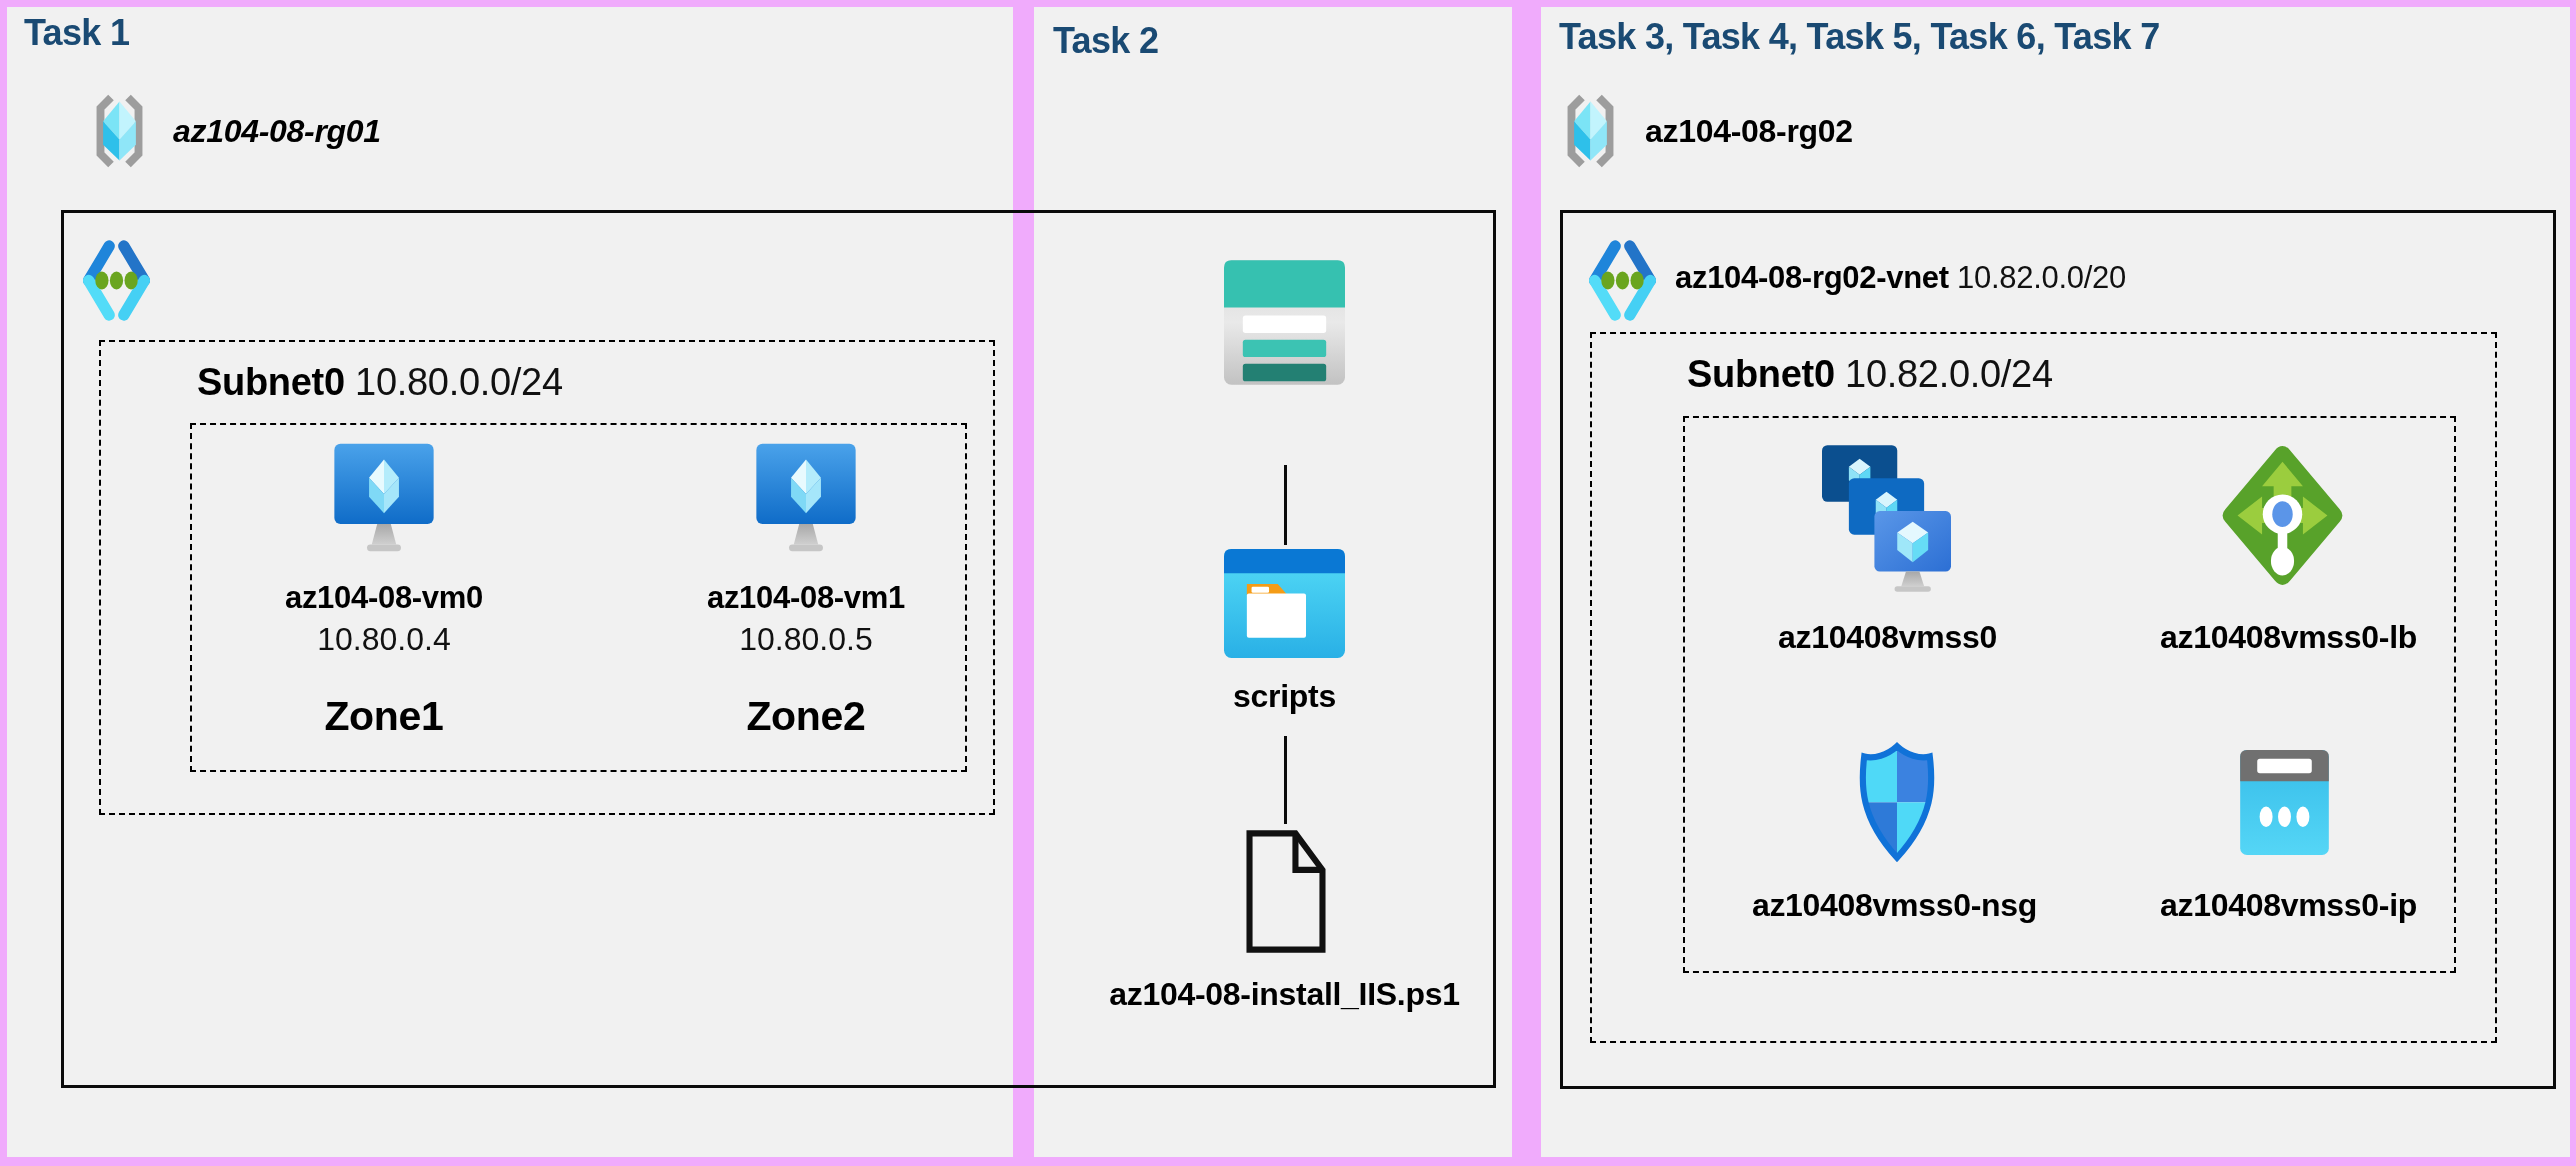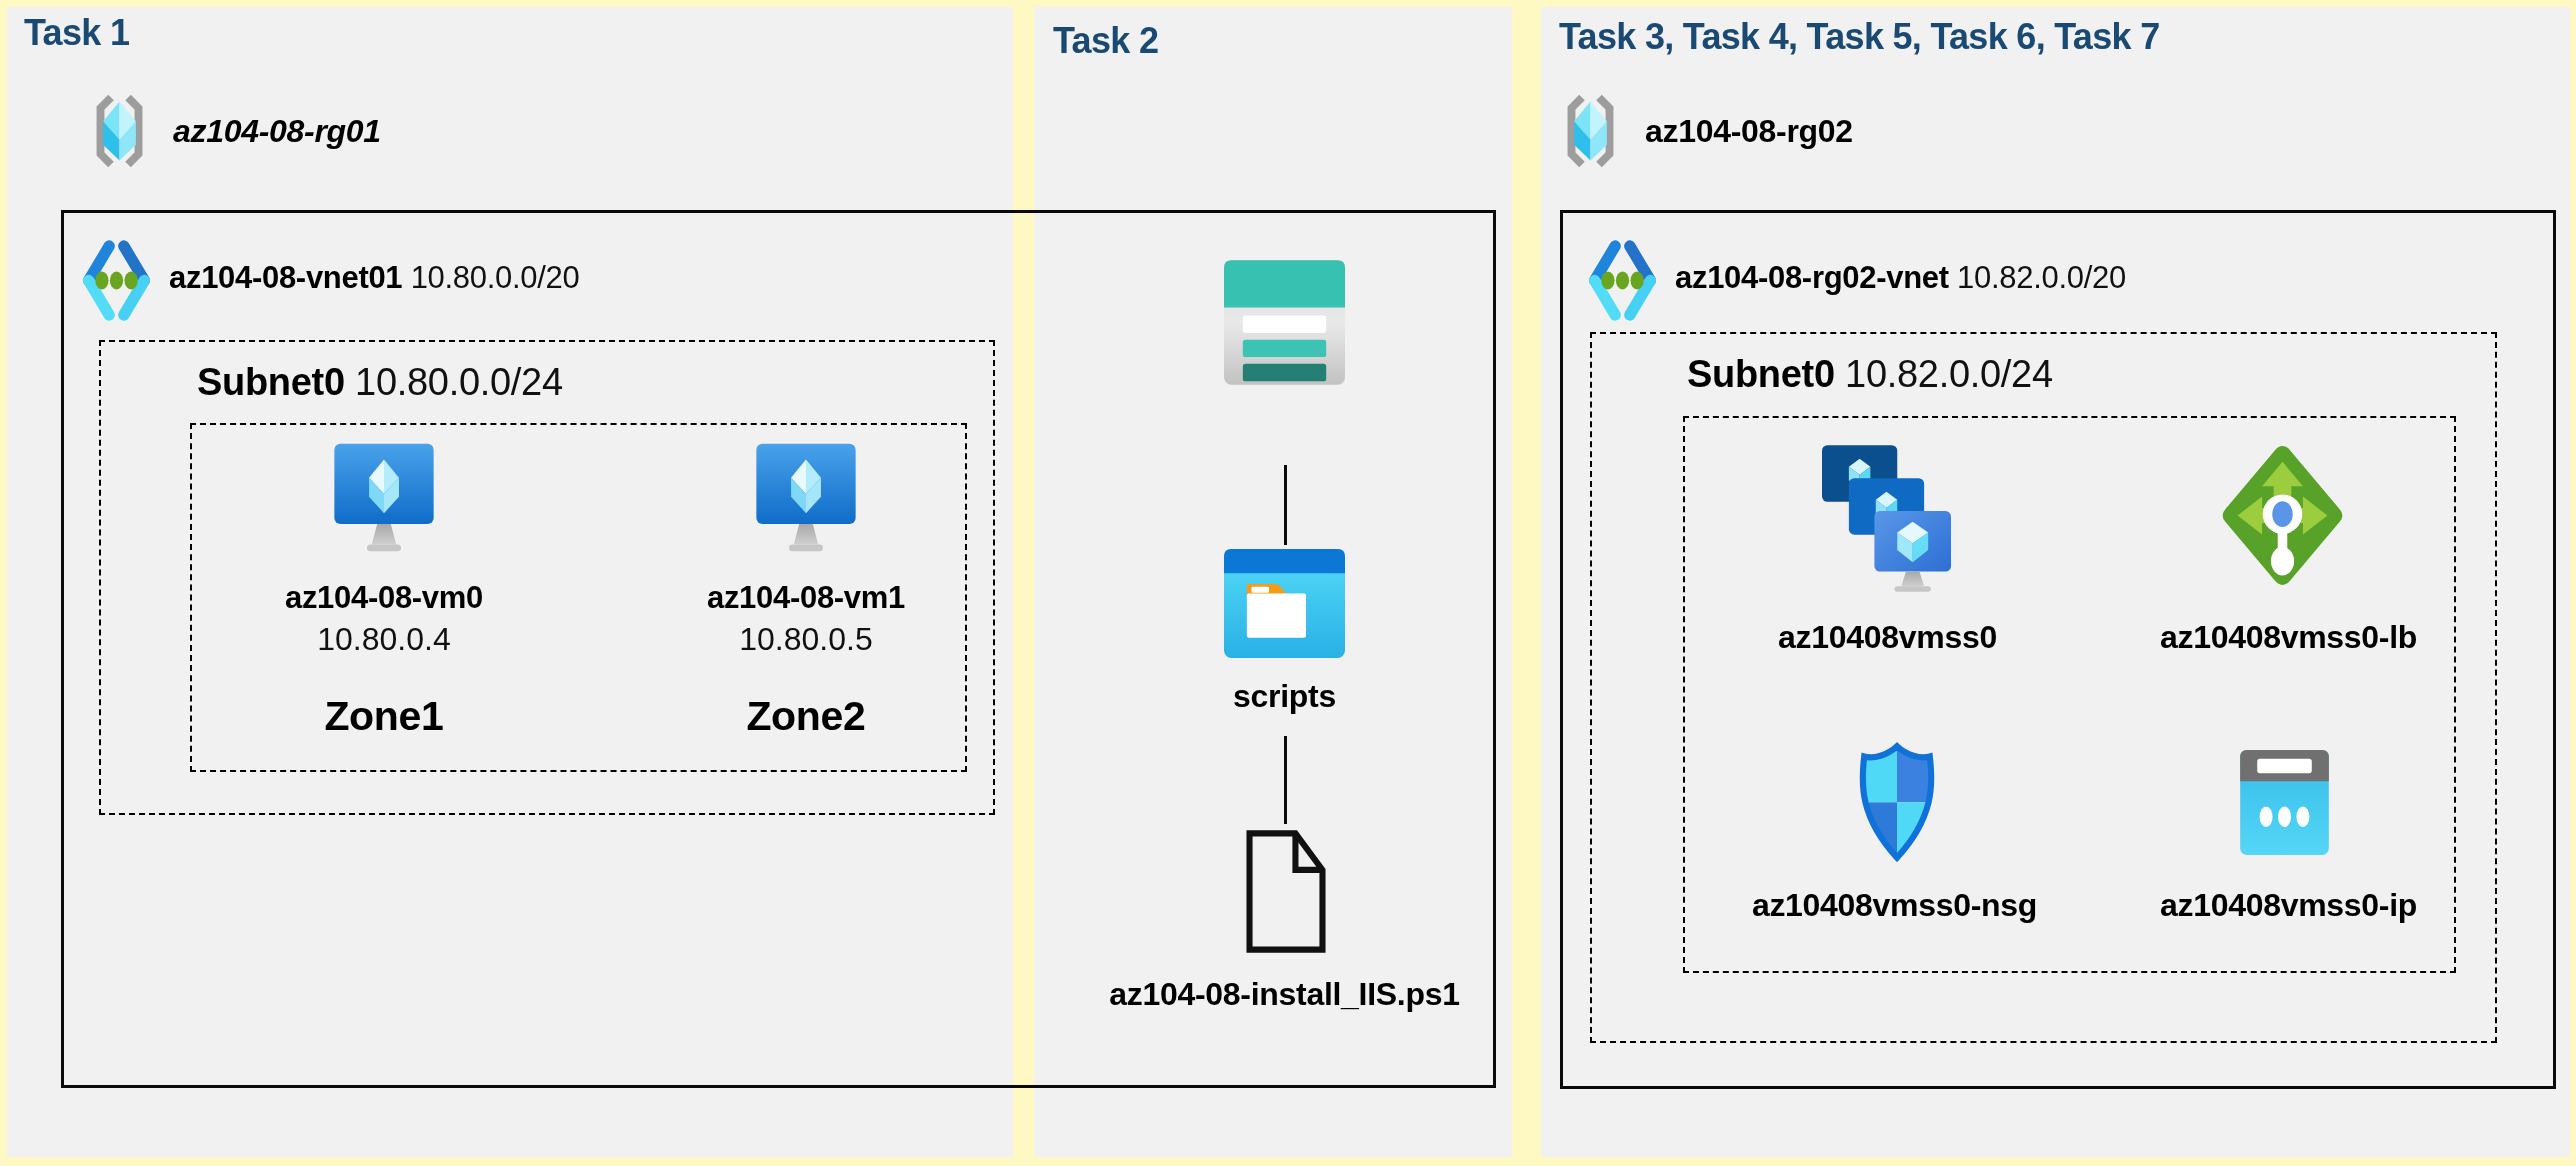--- a/index.html
+++ b/index.html
@@ -1,16 +1,16 @@
 <!DOCTYPE html>
 <html style="font-size:10.8px"><head>
 <meta charset="utf-8">
 <style>
   html,body{margin:0;padding:0;background:#ffffff;}
-  #stage{position:relative;width:2576px;height:1166px;background:#fef9c3;overflow:hidden;
+  #stage{position:relative;width:2576px;height:1166px;background:#f0abfc;overflow:hidden;
          font-family:"Liberation Sans",sans-serif;color:#000;}
   .abs{position:absolute;}
   .panel{background:#f1f1f1;}
   .task-title{font-size:36px;font-weight:bold;color:#1a4a73;letter-spacing:-0.7px;white-space:nowrap;}
   .rg-label{font-size:32px;font-weight:bold;letter-spacing:-0.3px;white-space:nowrap;}
   .bigbox{border:3.4px solid #0a0a0a;box-sizing:border-box;}
   .dashbox{border:2.7px dashed #000;box-sizing:border-box;}
   .hdr-line{font-size:31px;letter-spacing:-0.3px;white-space:nowrap;}
   .hdr-line .b{font-weight:bold;}
   .hdr-line .r{font-weight:normal;color:#111;}
@@ -91,24 +91,20 @@
     <svg width="73" height="81" viewBox="0 0 110 120">
       <path d="M44,8 L13,60" stroke="#1f85da" stroke-width="17" stroke-linecap="round" fill="none"></path>
       <path d="M13,60 L44,112" stroke="#53dcf8" stroke-width="17" stroke-linecap="round" fill="none"></path>
       <path d="M66,8 L97,60" stroke="#2374c8" stroke-width="17" stroke-linecap="round" fill="none"></path>
       <path d="M97,60 L66,112" stroke="#45d0f4" stroke-width="17" stroke-linecap="round" fill="none"></path>
       <ellipse cx="33" cy="60" rx="10" ry="13.5" fill="#6aa51f"></ellipse>
       <ellipse cx="55" cy="60" rx="10" ry="13.5" fill="#6aa51f"></ellipse>
       <ellipse cx="77" cy="60" rx="10" ry="13.5" fill="#6aa51f"></ellipse>
     </svg>
   </div>
-  <div class="abs hdr-line" style="left:169px;top:260px;">
-    <span class="b">az104-08-vnet01</span>
-    <span class="r">10.80.0.0/20</span>
-  </div>
 
   <div class="abs dashbox" style="left:99px;top:340px;width:896px;height:475px;"></div>
   <div class="abs sub-line" style="left:197px;top:361px;">
     <span class="b">Subnet0</span>
     <span class="r">10.80.0.0/24</span>
   </div>
   <div class="abs dashbox" style="left:190px;top:423px;width:777px;height:349px;"></div>
 
   <div class="abs vm-col" style="left:249px;top:442px;width:270px;">
     <span>

